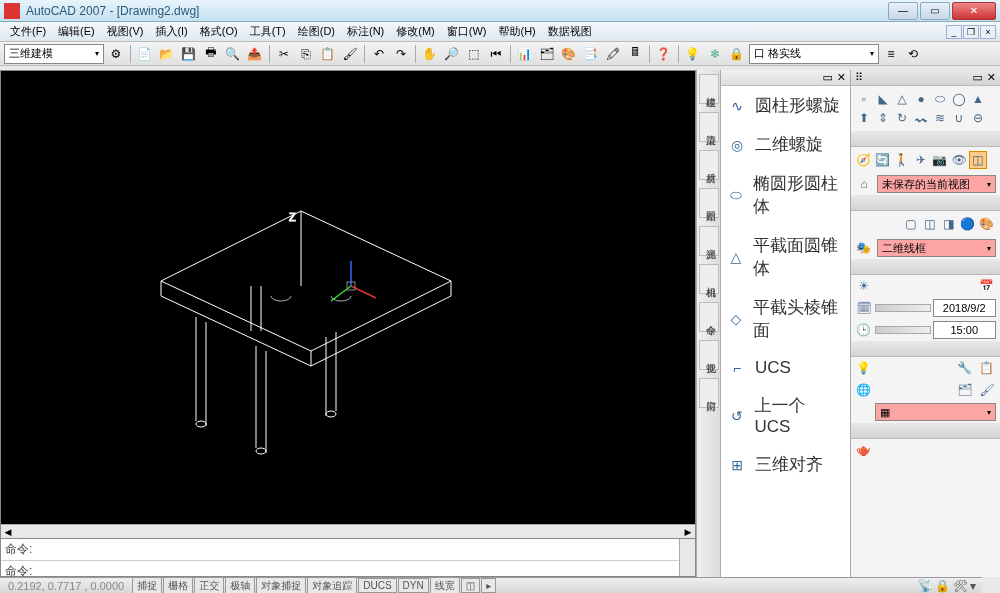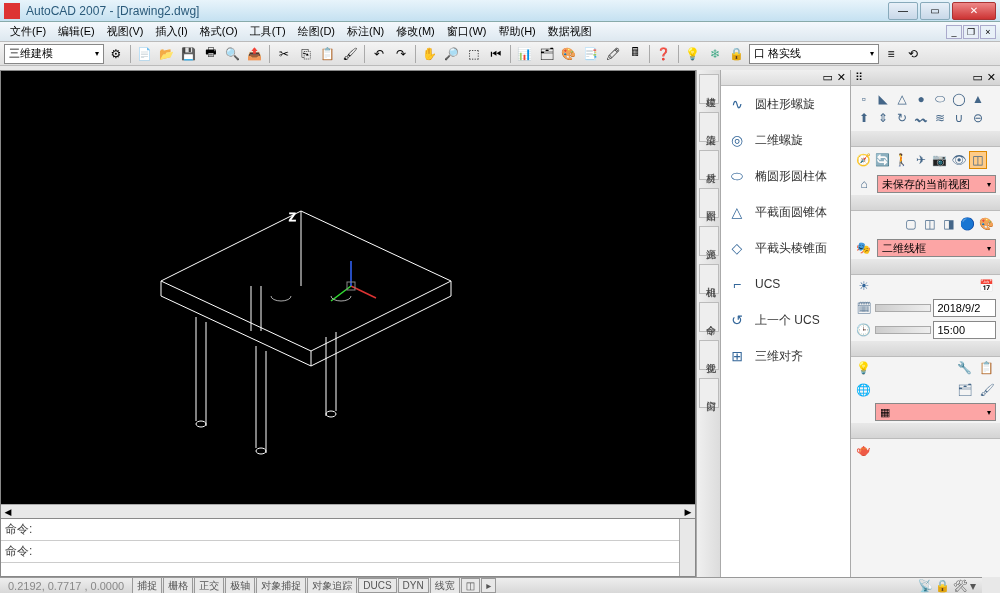--- a/index.html
+++ b/index.html
@@ -22,43 +22,43 @@
 .tb-combo .dd { margin-left: auto; font-size: 8px; }
 .tb-btn { width: 20px; height: 20px; border: 1px solid transparent; display: flex; align-items: center; justify-content: center; font-size: 12px; }
 .tb-sep { width: 1px; height: 18px; background: #aaa; margin: 0 2px; }
 
 .main-area { position: absolute; top: 70px; left: 0; right: 0; bottom: 16px; display: flex; }
 
 .viewport-col { flex: 1; display: flex; flex-direction: column; border: 1px solid #888; }
 .viewport { flex: 1; background: #000; position: relative; }
 .viewport svg { position: absolute; top: 0; left: 0; }
 
-.cmd-area { height: 58px; background: #fff; border-top: 1px solid #888; display: flex; }
+.cmd-area { height: 38px; background: #fff; border-top: 1px solid #888; display: flex; }
 .cmd-lines { flex: 1; }
 .cmd-line { height: 22px; border-bottom: 1px solid #ccc; padding: 2px 4px; color: #444; font-size: 12px; }
 .cmd-scroll { width: 16px; background: #e8e8e8; border-left: 1px solid #aaa; }
 
 .vert-tabs { width: 24px; background: linear-gradient(to right,#f0f0f0,#dcdcdc); border-left: 1px solid #aaa; display: flex; flex-direction: column; padding-top: 4px; gap: 8px; }
 .vtab { width: 20px; height: 30px; margin: 0 auto; writing-mode: vertical-rl; text-align: center; font-size: 10px; color: #444; border: 1px solid #bbb; background: #eee; padding: 2px 0; }
 
 .mid-panel { width: 130px; background: #fff; border-left: 1px solid #aaa; display: flex; flex-direction: column; }
 .mid-panel .hdr { height: 16px; background: linear-gradient(#f0f0f0,#ddd); border-bottom: 1px solid #bbb; display: flex; align-items: center; justify-content: flex-end; padding: 0 4px; gap: 4px; font-size: 9px; }
 .mid-panel .item { display: flex; align-items: center; gap: 8px; padding: 8px 6px; }
 .mid-panel .item .ico { width: 20px; height: 20px; display: flex; align-items: center; justify-content: center; color: #369; font-size: 14px; }
-.mid-panel .item .lbl { color: #333; font-size: 12px; text-align: center; }
+.mid-panel .item .lbl { color: #333; font-size: 17px; }
 
 .right-panel { width: 150px; background: #f4f4f4; border-left: 1px solid #aaa; display: flex; flex-direction: column; }
 .right-panel .sec-hdr { height: 16px; background: linear-gradient(#e8e8e8,#d4d4d4); border-bottom: 1px solid #bbb; display: flex; align-items: center; padding: 0 4px; font-size: 9px; gap: 4px; }
 .right-panel .sec-hdr .sp { margin-left: auto; }
 .right-panel .icon-grid { display: flex; flex-wrap: wrap; padding: 2px; gap: 1px; }
 .right-panel .ig { width: 18px; height: 18px; display: flex; align-items: center; justify-content: center; color: #468; font-size: 12px; }
 .right-panel .row { display: flex; align-items: center; padding: 2px 4px; gap: 4px; }
 .right-panel .combo { flex: 1; height: 18px; background: #fca5a5; border: 1px solid #888; padding: 0 4px; display: flex; align-items: center; font-size: 10px; }
 .right-panel .combo .dd { margin-left: auto; font-size: 8px; }
-.right-panel .txtfield { flex: 1; height: 18px; background: #fff; border: 1px solid #888; padding: 0 4px; font-size: 10px; display: flex; align-items: center; justify-content: flex-start; }
+.right-panel .txtfield { flex: 1; height: 18px; background: #fff; border: 1px solid #888; padding: 0 4px; font-size: 10px; display: flex; align-items: center; justify-content: center; }
 
 .status-bar { position: absolute; bottom: 0; left: 0; right: 18px; height: 16px; background: linear-gradient(#eee,#d8d8d8); border-top: 1px solid #999; display: flex; align-items: center; font-size: 10px; color: #555; }
 .status-bar .coords { padding: 0 8px; color: #888; }
 .status-bar .sbtn { padding: 1px 4px; border: 1px solid #999; margin-right: 1px; background: #e8e8e8; font-size: 10px; }
 .status-bar .tray { margin-left: auto; display: flex; gap: 2px; padding-right: 6px; }
 .status-bar .tray span { font-size: 12px; }
 </style>
 </head>
 <body>
 

